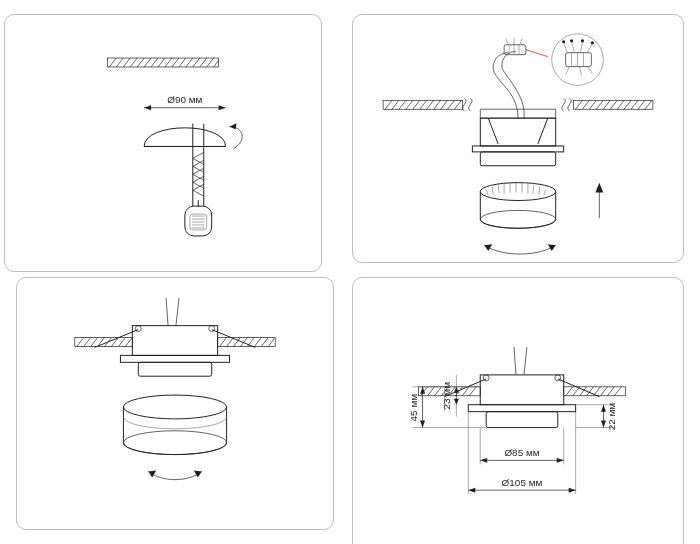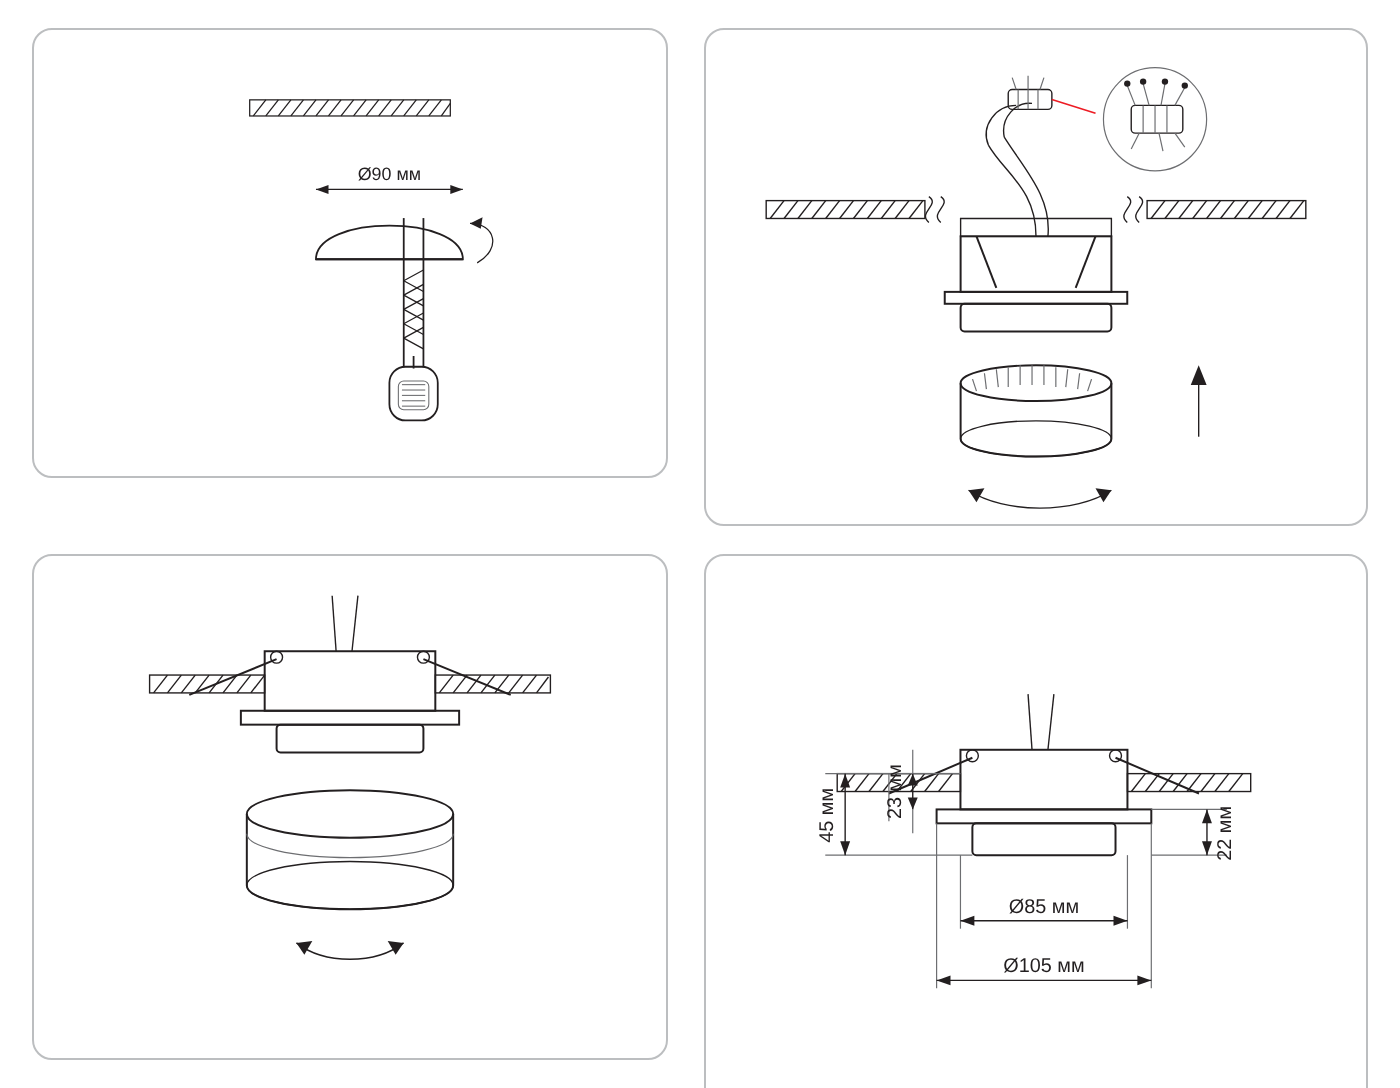--- a/index.html
+++ b/index.html
@@ -20,21 +20,21 @@
     height: 544px;
     background: #ffffff;
   }
   .panel {
     position: absolute;
     border: 1px solid #bcbec0;
     border-radius: 10px;
     background: #ffffff;
     box-sizing: border-box;
   }
-  #panel-1 { left: 16px;  top: 14px;  width: 318px; height: 225px; text-align: center; }
+  #panel-1 { left: 4px;  top: 14px;  width: 318px; height: 258px; text-align: center; }
   #panel-2 { left: 352px; top: 14px;  width: 332px; height: 249px; }
   #panel-3 { left: 16px;  top: 277px; width: 318px; height: 253px; }
   #panel-4 { left: 352px; top: 277px; width: 332px; height: 324px; }
   .panel svg {
     position: absolute;
     left: 0;
     top: 0;
     width: 100%;
     height: 100%;
     display: block;

